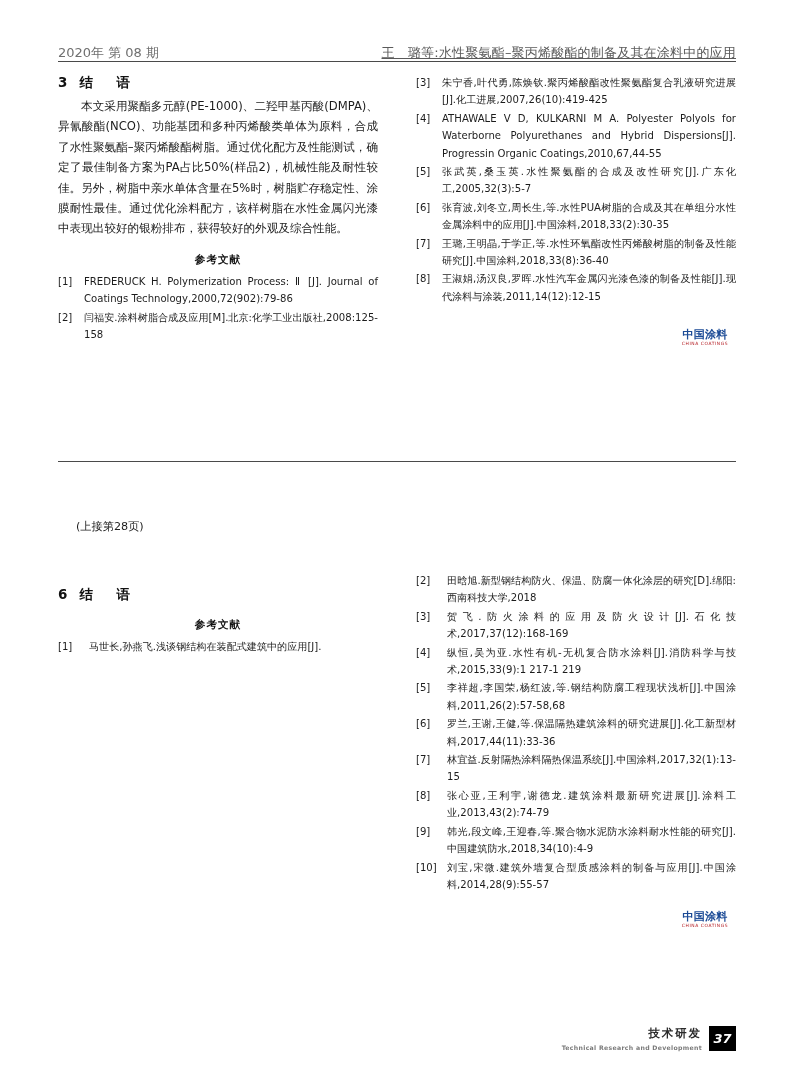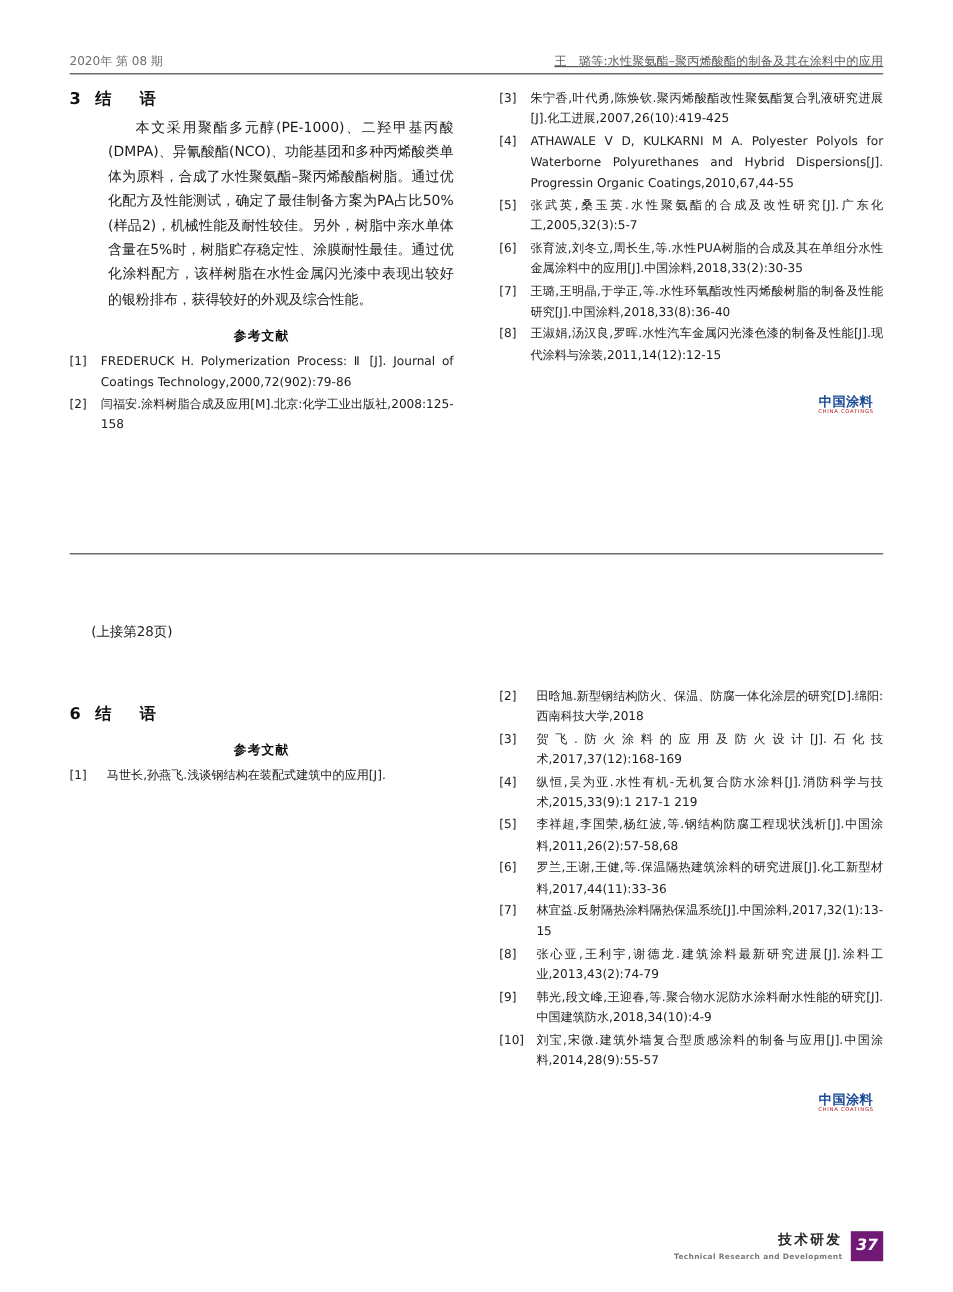--- a/index.html
+++ b/index.html
@@ -17,21 +17,21 @@
     left: 0; top: 0;
     width: 794px; height: 1077px;
     padding: 0;
   }
 
   
   .runhead {
     position: absolute;
     left: 58px; top: 44px; width: 678px;
     display: flex; justify-content: space-between; align-items: flex-end;
-    font-size: 10px; color: #6f6f6f;
+    font-size: 13px; color: #6f6f6f;
     padding-bottom: 4px;
   }
   .runhead .rh-right { color: #5a5a5a; letter-spacing: 0.2px; text-decoration: underline; }
   .runhead-rule {
     position: absolute; left: 58px; top: 61px; width: 678px;
     height: 1px; background: #4a4a4a;
   }
 
   
   .cols {
@@ -50,21 +50,21 @@
   .sec-head .ttl { letter-spacing: 5px; }
 
   p.body {
     margin: 0 0 2px 0;
     font-size: 11.6px;
     line-height: 20.4px;
     text-align: justify;
     text-justify: inter-ideograph;
     color: #1c1c1c;
   }
-  p.body.indent { text-indent: 23px; margin-left: 32px; }
+  p.body.indent { text-indent: 23px; }
 
   .ref-title {
     text-align: center;
     font-size: 10.6px;
     font-weight: bold;
     margin: 14px 0 6px 0;
     letter-spacing: 1px;
     color: #111;
   }
 
@@ -132,21 +132,21 @@
   }
   .footer .ftext { text-align: right; line-height: 1.2; font-weight: bold; }
   .footer .fcn {
     font-size: 11.4px; color: #2a2a2a; letter-spacing: 2px;
   }
   .footer .fen {
     font-size: 6.2px; color: #7a7a7a; letter-spacing: 0.3px; margin-top: 3px;
   }
   .footer .pagebox {
     width: 27px; height: 25px;
-    background: #701a75;
+    background: #000000;
     color: #fff;
     font-size: 13px;
     font-style: italic;
     font-weight: bold;
     display: flex; align-items: center; justify-content: center;
   }
 </style>
 </head>
 <body>
 

